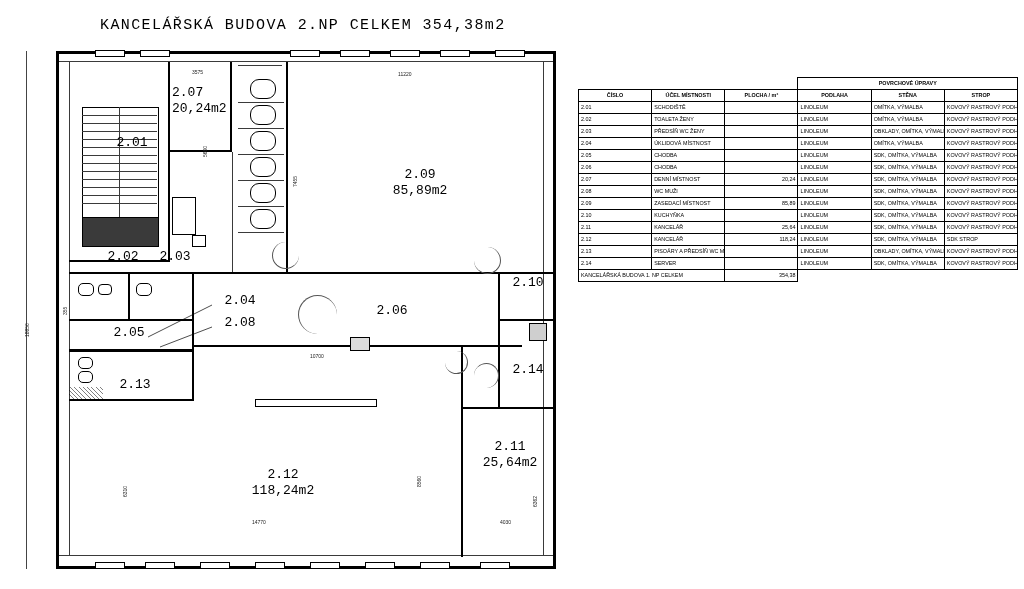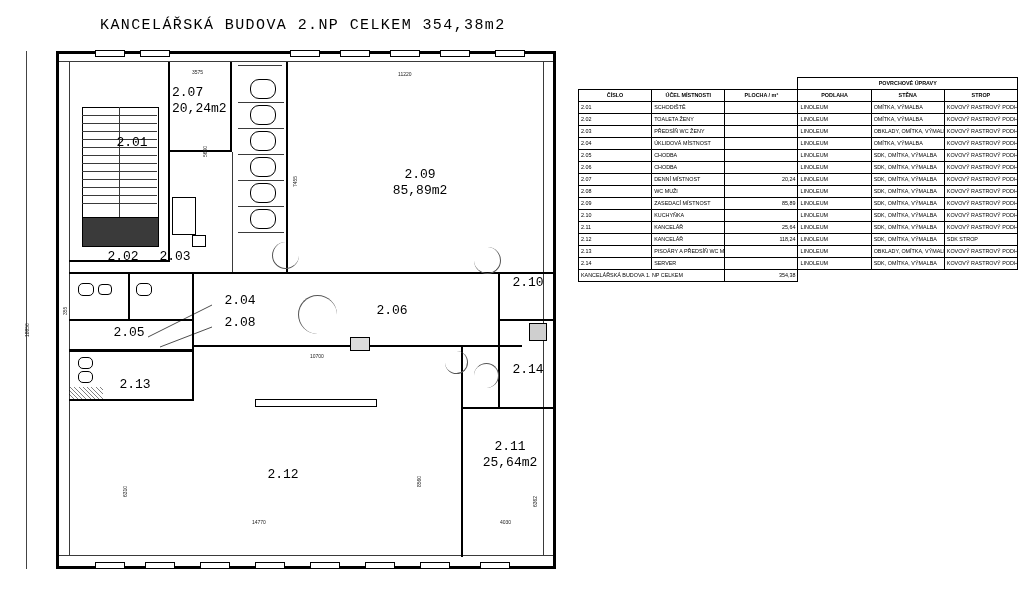--- a/index.html
+++ b/index.html
@@ -292,20 +292,21 @@
     <div class="wall" style="left:421px; top:300px; width:2px; height:210px;"></div>
     <div class="wall" style="left:423px; top:360px; width:36px; height:2px;"></div>
     <div class="room-label" style="left:428px; top:392px; width:84px;">
       <span class="room-num big">2.11</span>
       <span class="room-area big">25,64m2</span>
     </div>
     <div class="door-arc" style="left:405px; top:304px; width:22px; height:22px; border-width:0 0.8px 0.8px 0;"></div>
 
     <div class="room-label" style="left:168px; top:420px; width:150px;">
       <span class="room-num big">2.12</span>
+      <span class="room-area big">118,24m2</span>
     </div>
     <div class="wall" style="left:215px; top:352px; width:120px; height:6px; background:#fff; border:1.4px solid #000;"></div>
 
     <div class="thin" style="left:16px; top:549px; width:0.7px; height:12px; background:#444;"></div>
     <div class="thin" style="left:515px; top:549px; width:0.7px; height:12px; background:#444;"></div>
     <div class="dim" style="left:250px; top:545px;">18800</div>
 
     <div class="thin" style="left:-14px; top:4px; width:0.7px; height:518px; background:#444;"></div>
     <div class="dim vert" style="left:-16px; top:290px;">18850</div>
 

